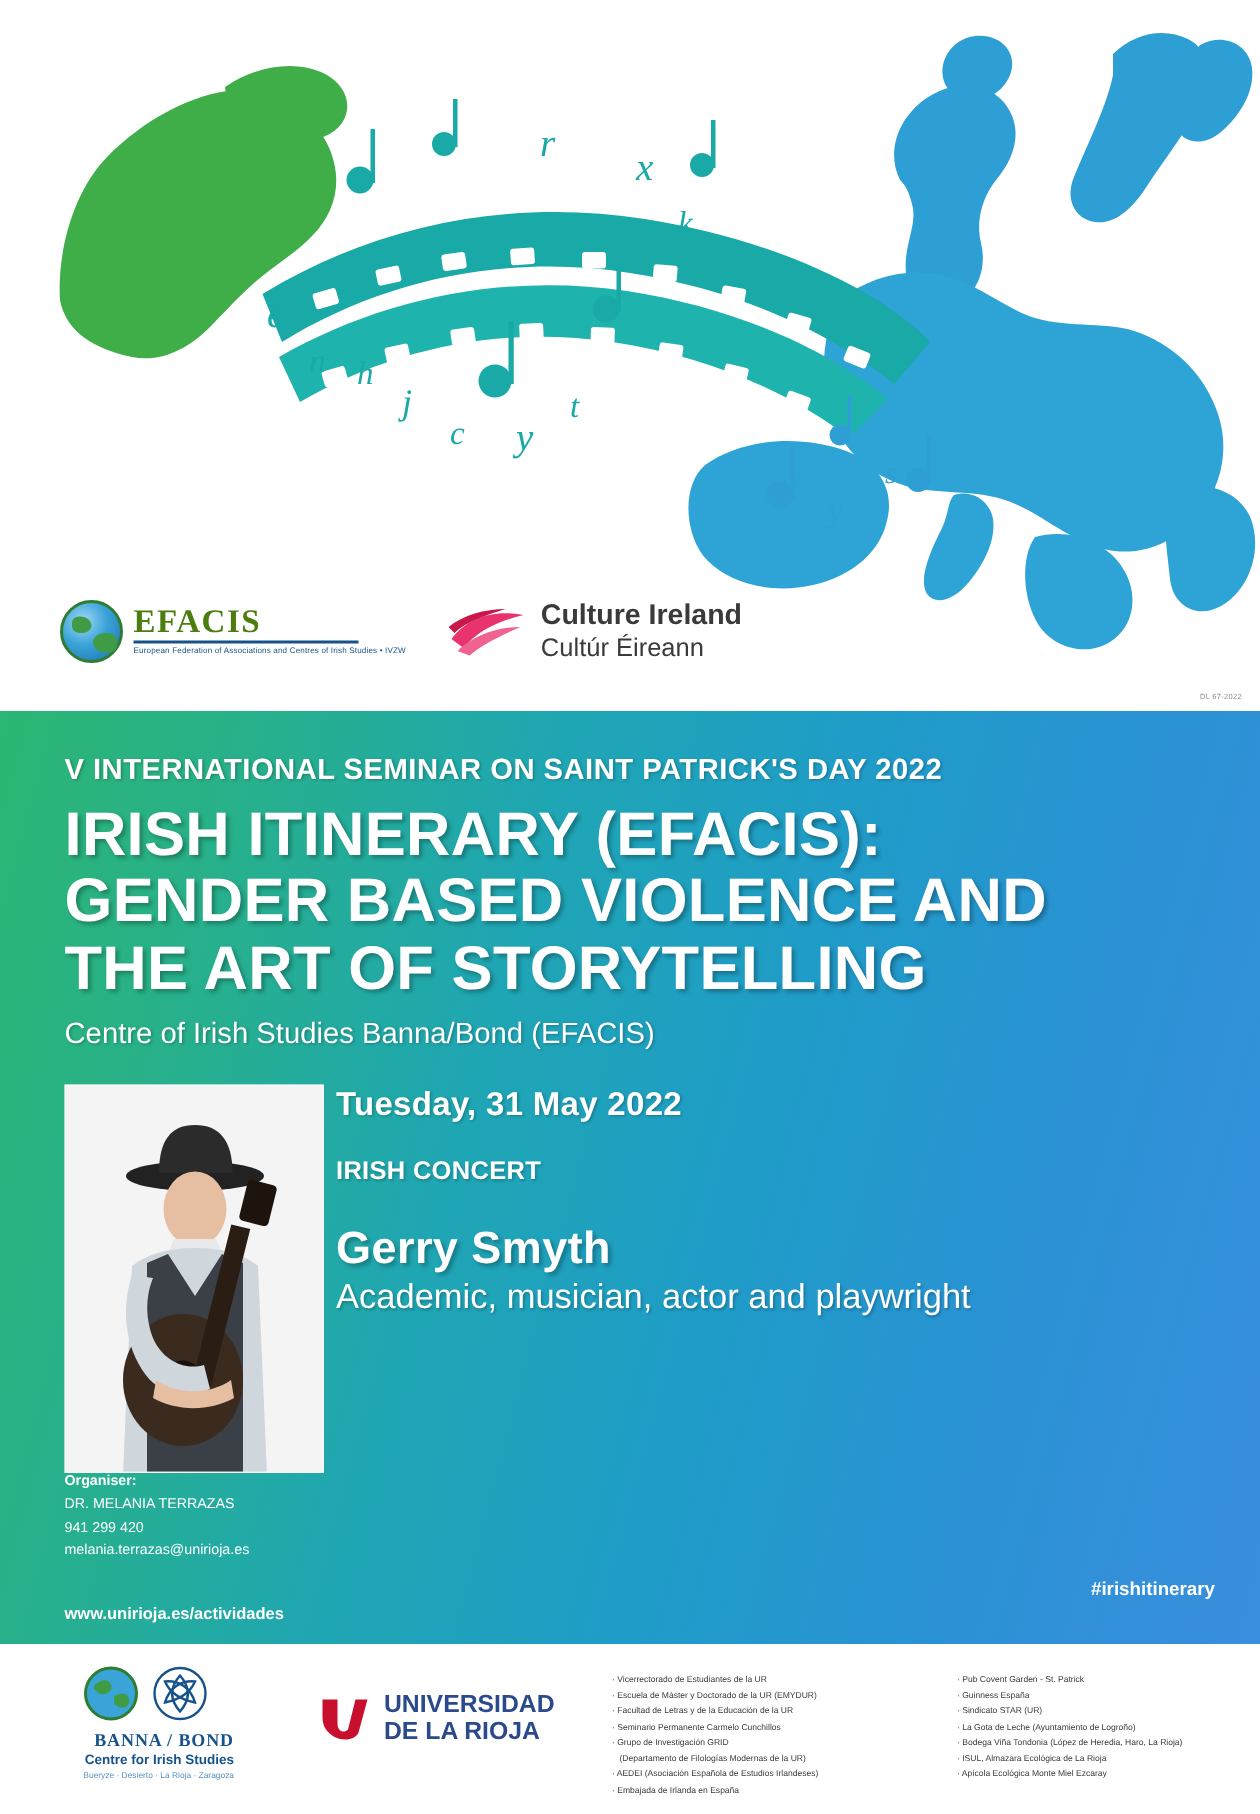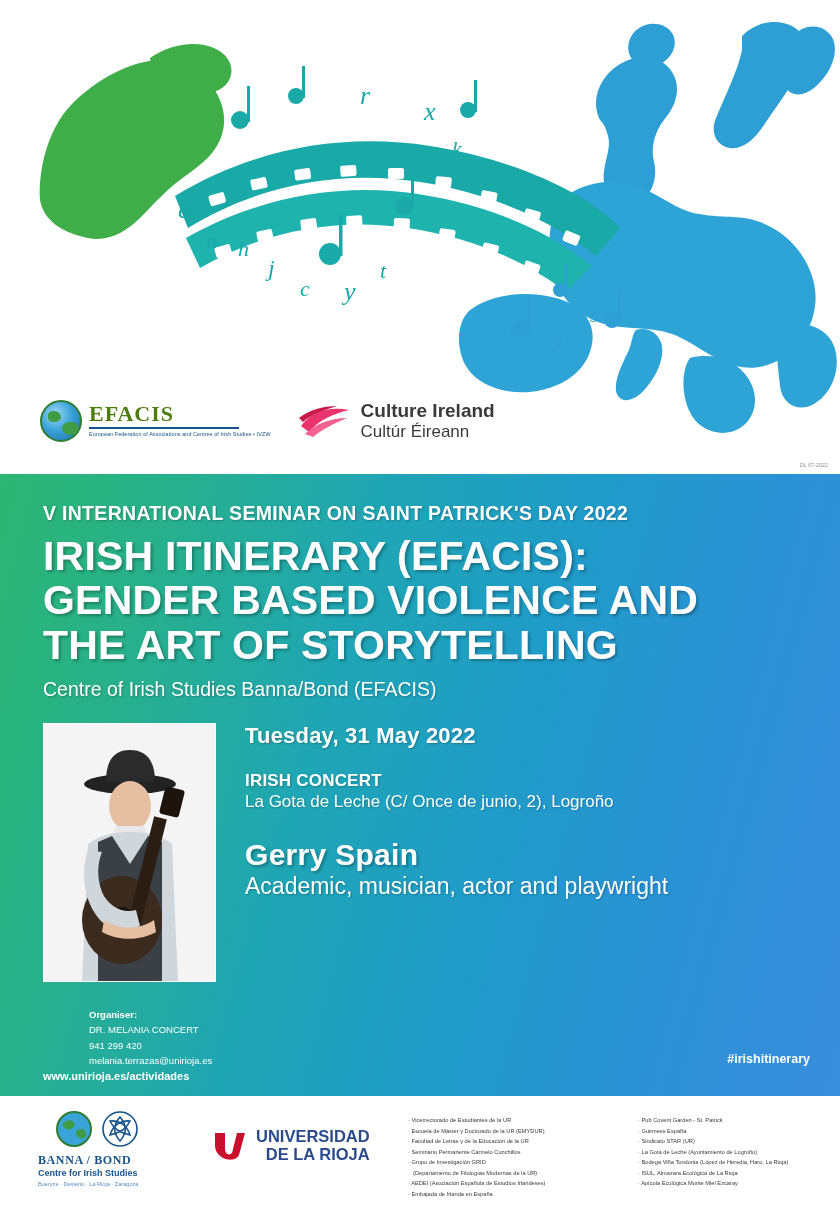--- a/index.html
+++ b/index.html
@@ -69,58 +69,58 @@
   .subtitle {
     font-weight:normal; font-size:19.5px; color:#ffffff; margin-top:11px;
     text-shadow:1px 1px 2px rgba(0,0,0,.25);
   }
 
   .content-row { display:flex; margin-top:22px; }
   .photo {
     width:173px; height:259px; flex:none; background:#f2f2f2;
     border:1px solid rgba(255,255,255,.5); overflow:hidden; position:relative;
   }
-  .details { margin-left:29px; color:#ffffff; }
+  .details { margin-left:8px; color:#ffffff; }
   .date-line {
     font-weight:bold; font-size:22px; text-shadow:1px 1px 2px rgba(0,0,0,.25); letter-spacing:.2px;
   }
   .blk { margin-top:3px; }
   .ev-head { font-size:17px; font-weight:600; letter-spacing:.2px; text-shadow:1px 1px 2px rgba(0,0,0,.22);}
   .ev-line { font-size:17px; line-height:1.28; text-shadow:1px 1px 2px rgba(0,0,0,.22);}
   .gap { height:19px; }
   .speaker {
     font-weight:bold; font-size:30px; margin-top:25px; letter-spacing:.3px;
     text-shadow:2px 2px 3px rgba(0,0,0,.28);
   }
   .speaker-role { font-size:23px; margin-top:1px; text-shadow:1px 1px 2px rgba(0,0,0,.25); }
 
   .organiser {
-    position:absolute; left:43px; top:533px; color:#ffffff; font-size:9.5px; line-height:1.62;margin-left:46px;
+    position:absolute; left:43px; top:506px; color:#ffffff; font-size:9.5px; line-height:1.62;
   }
   .organiser .lbl { font-weight:bold; }
   .website {
     position:absolute; left:43px; top:596px; color:#ffffff; font-size:11px; font-weight:600;
   }
   .hashtag {
     position:absolute; right:30px; top:578px; color:#ffffff; font-size:12.5px; font-weight:600;
   }
 
   
   .footer {
     position:absolute; left:0; top:1096px; width:840px; height:113px; background:#ffffff;
   }
-  .bb-logo { position:absolute; left:38px; top:13px; width:118px; text-align:left; }
+  .bb-logo { position:absolute; left:38px; top:13px; width:118px; text-align:right; }
   .bb-marks { display:flex; justify-content:center; align-items:center; gap:6px; }
   .bb-name {
     font-family:"Liberation Serif", serif; font-weight:bold; font-size:12px; color:#17538a;
     letter-spacing:.6px; margin-top:4px;
   }
   .bb-sub { font-size:9px; color:#17538a; font-weight:bold; line-height:1.25; }
   .bb-sub2 { font-size:5.6px; color:#5a8fbf; margin-top:2px; }
-  .ur-logo { position:absolute; left:213px; top:32px; display:flex; align-items:center; gap:9px;text-align:right;}
+  .ur-logo { position:absolute; left:213px; top:32px; display:flex; align-items:center; gap:9px;}
   .ur-mark { width:34px; height:30px; flex:none; }
   .ur-text { font-family:"Liberation Sans", sans-serif; color:#2b4a8b; font-weight:bold; font-size:16.5px; line-height:1.08;}
   .col { position:absolute; font-size:5.7px; color:#3a3a3a; line-height:1.85; }
   .col.c1 { left:408px; top:19px; width:230px; }
   .col.c2 { left:638px; top:19px; width:210px; }
   .col .indent { padding-left:5px; }
 </style>
 </head>
 <body>
 
@@ -267,32 +267,31 @@
         </div>
 
         <div class="details">
           <div class="date-line">Tuesday, 31 May 2022</div>
 
 
           <div class="gap"></div>
 
           <div class="blk">
             <div class="ev-head">IRISH CONCERT</div>
-            <div class="ev-line">La Gota de Leche (C/ Once de junio, 2), Logroño</div>
           </div>
 
-          <div class="speaker">Gerry Spain</div>
+          <div class="speaker">Gerry Smyth</div>
           <div class="speaker-role">Academic, musician, actor and playwright</div>
         </div>
       </div>
     </div>
 
     <div class="organiser">
       <div class="lbl">Organiser:</div>
-      <div>DR. MELANIA CONCERT</div>
+      <div>DR. MELANIA TERRAZAS</div>
       <div>941 299 420</div>
       <div>melania.terrazas@unirioja.es</div>
     </div>
     <div class="website">www.unirioja.es/actividades</div>
     <div class="hashtag">#irishitinerary</div>
   </div>
 
   <div class="footer">
     <div class="bb-logo">
       <div class="bb-marks">

